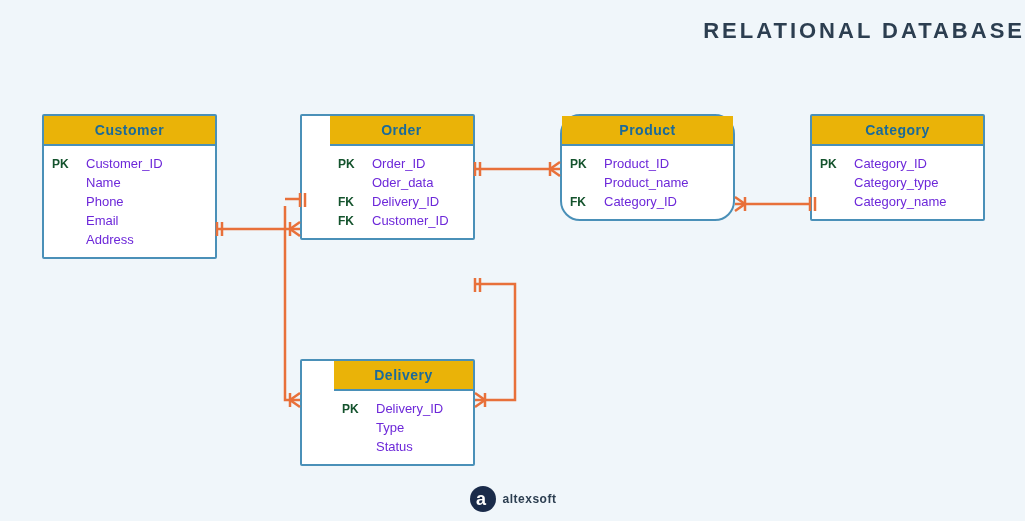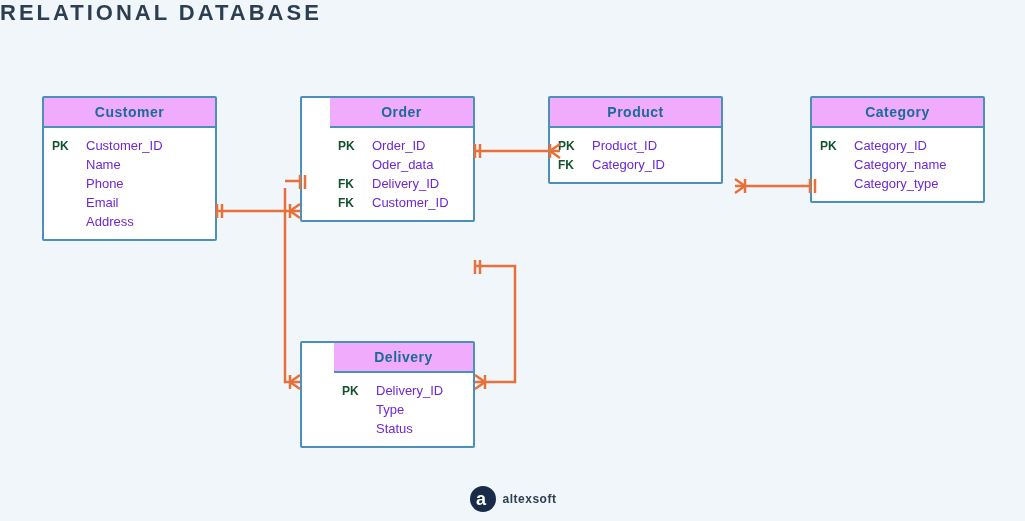--- a/index.html
+++ b/index.html
@@ -5,42 +5,43 @@
     * { box-sizing: border-box; margin: 0; padding: 0; }
     body {
       background: #f0f6fa;
       font-family: 'Arial', sans-serif;
       width: 1025px;
       height: 521px;
       overflow: hidden;
       position: relative;
     }
     .page-title {
-      text-align: left;
+      text-align: right;
       font-size: 22px;
       font-weight: 700;
       letter-spacing: 3px;
       color: #2c3e50;
+      padding-top: 18px;
       padding-bottom: 10px;
     }
     .diagram-area {
       position: relative;
       width: 100%;
       height: 460px;
     }
     
     .db-table {
       position: absolute;
       border: 2px solid #4a90b8;
       background: #fff;
       border-radius: 2px;
       min-width: 160px;
     }
     .db-table-header {
-      background: #f0abfc;
+      background: #eab308;
       border-bottom: 2px solid #4a90b8;
       text-align: center;
       padding: 6px 10px;
       font-weight: 700;
       font-size: 14px;
       color: #1a6a9a;
       letter-spacing: 0.5px;
     }
     .db-table-body {
       padding: 8px 0;
@@ -144,48 +145,52 @@
           <span class="key-label">FK</span>
           <span class="field-name">Delivery_ID</span>
         </div>
       <div class="db-table-row">
           <span class="key-label">FK</span>
           <span class="field-name">Customer_ID</span>
         </div>
     </div>
   </div>
 
-  <div class="db-table" style="left:548px; top:60px; min-width:175px;">
+  <div class="db-table" style="left:560px; top:60px; min-width:175px;border-radius:20px;">
     <div class="db-table-header">Product</div>
     <div class="db-table-body">
       <div class="db-table-row">
           <span class="key-label">PK</span>
           <span class="field-name">Product_ID</span>
+        </div>
+      <div class="db-table-row">
+          <span class="key-label"></span>
+          <span class="field-name">Product_name</span>
         </div>
       <div class="db-table-row">
           <span class="key-label">FK</span>
           <span class="field-name">Category_ID</span>
         </div>
     </div>
   </div>
 
   <div class="db-table" style="left:810px; top:60px; min-width:175px;">
     <div class="db-table-header">Category</div>
     <div class="db-table-body">
       <div class="db-table-row">
           <span class="key-label">PK</span>
           <span class="field-name">Category_ID</span>
         </div>
       <div class="db-table-row">
           <span class="key-label"></span>
+          <span class="field-name">Category_type</span>
+        </div>
+      <div class="db-table-row">
+          <span class="key-label"></span>
           <span class="field-name">Category_name</span>
-        </div>
-      <div class="db-table-row">
-          <span class="key-label"></span>
-          <span class="field-name">Category_type</span>
         </div>
     </div>
   </div>
 
   <div class="db-table" style="left:300px; top:305px; min-width:175px;padding-left:32px;">
     <div class="db-table-header">Delivery</div>
     <div class="db-table-body">
       <div class="db-table-row">
           <span class="key-label">PK</span>
           <span class="field-name">Delivery_ID</span>

